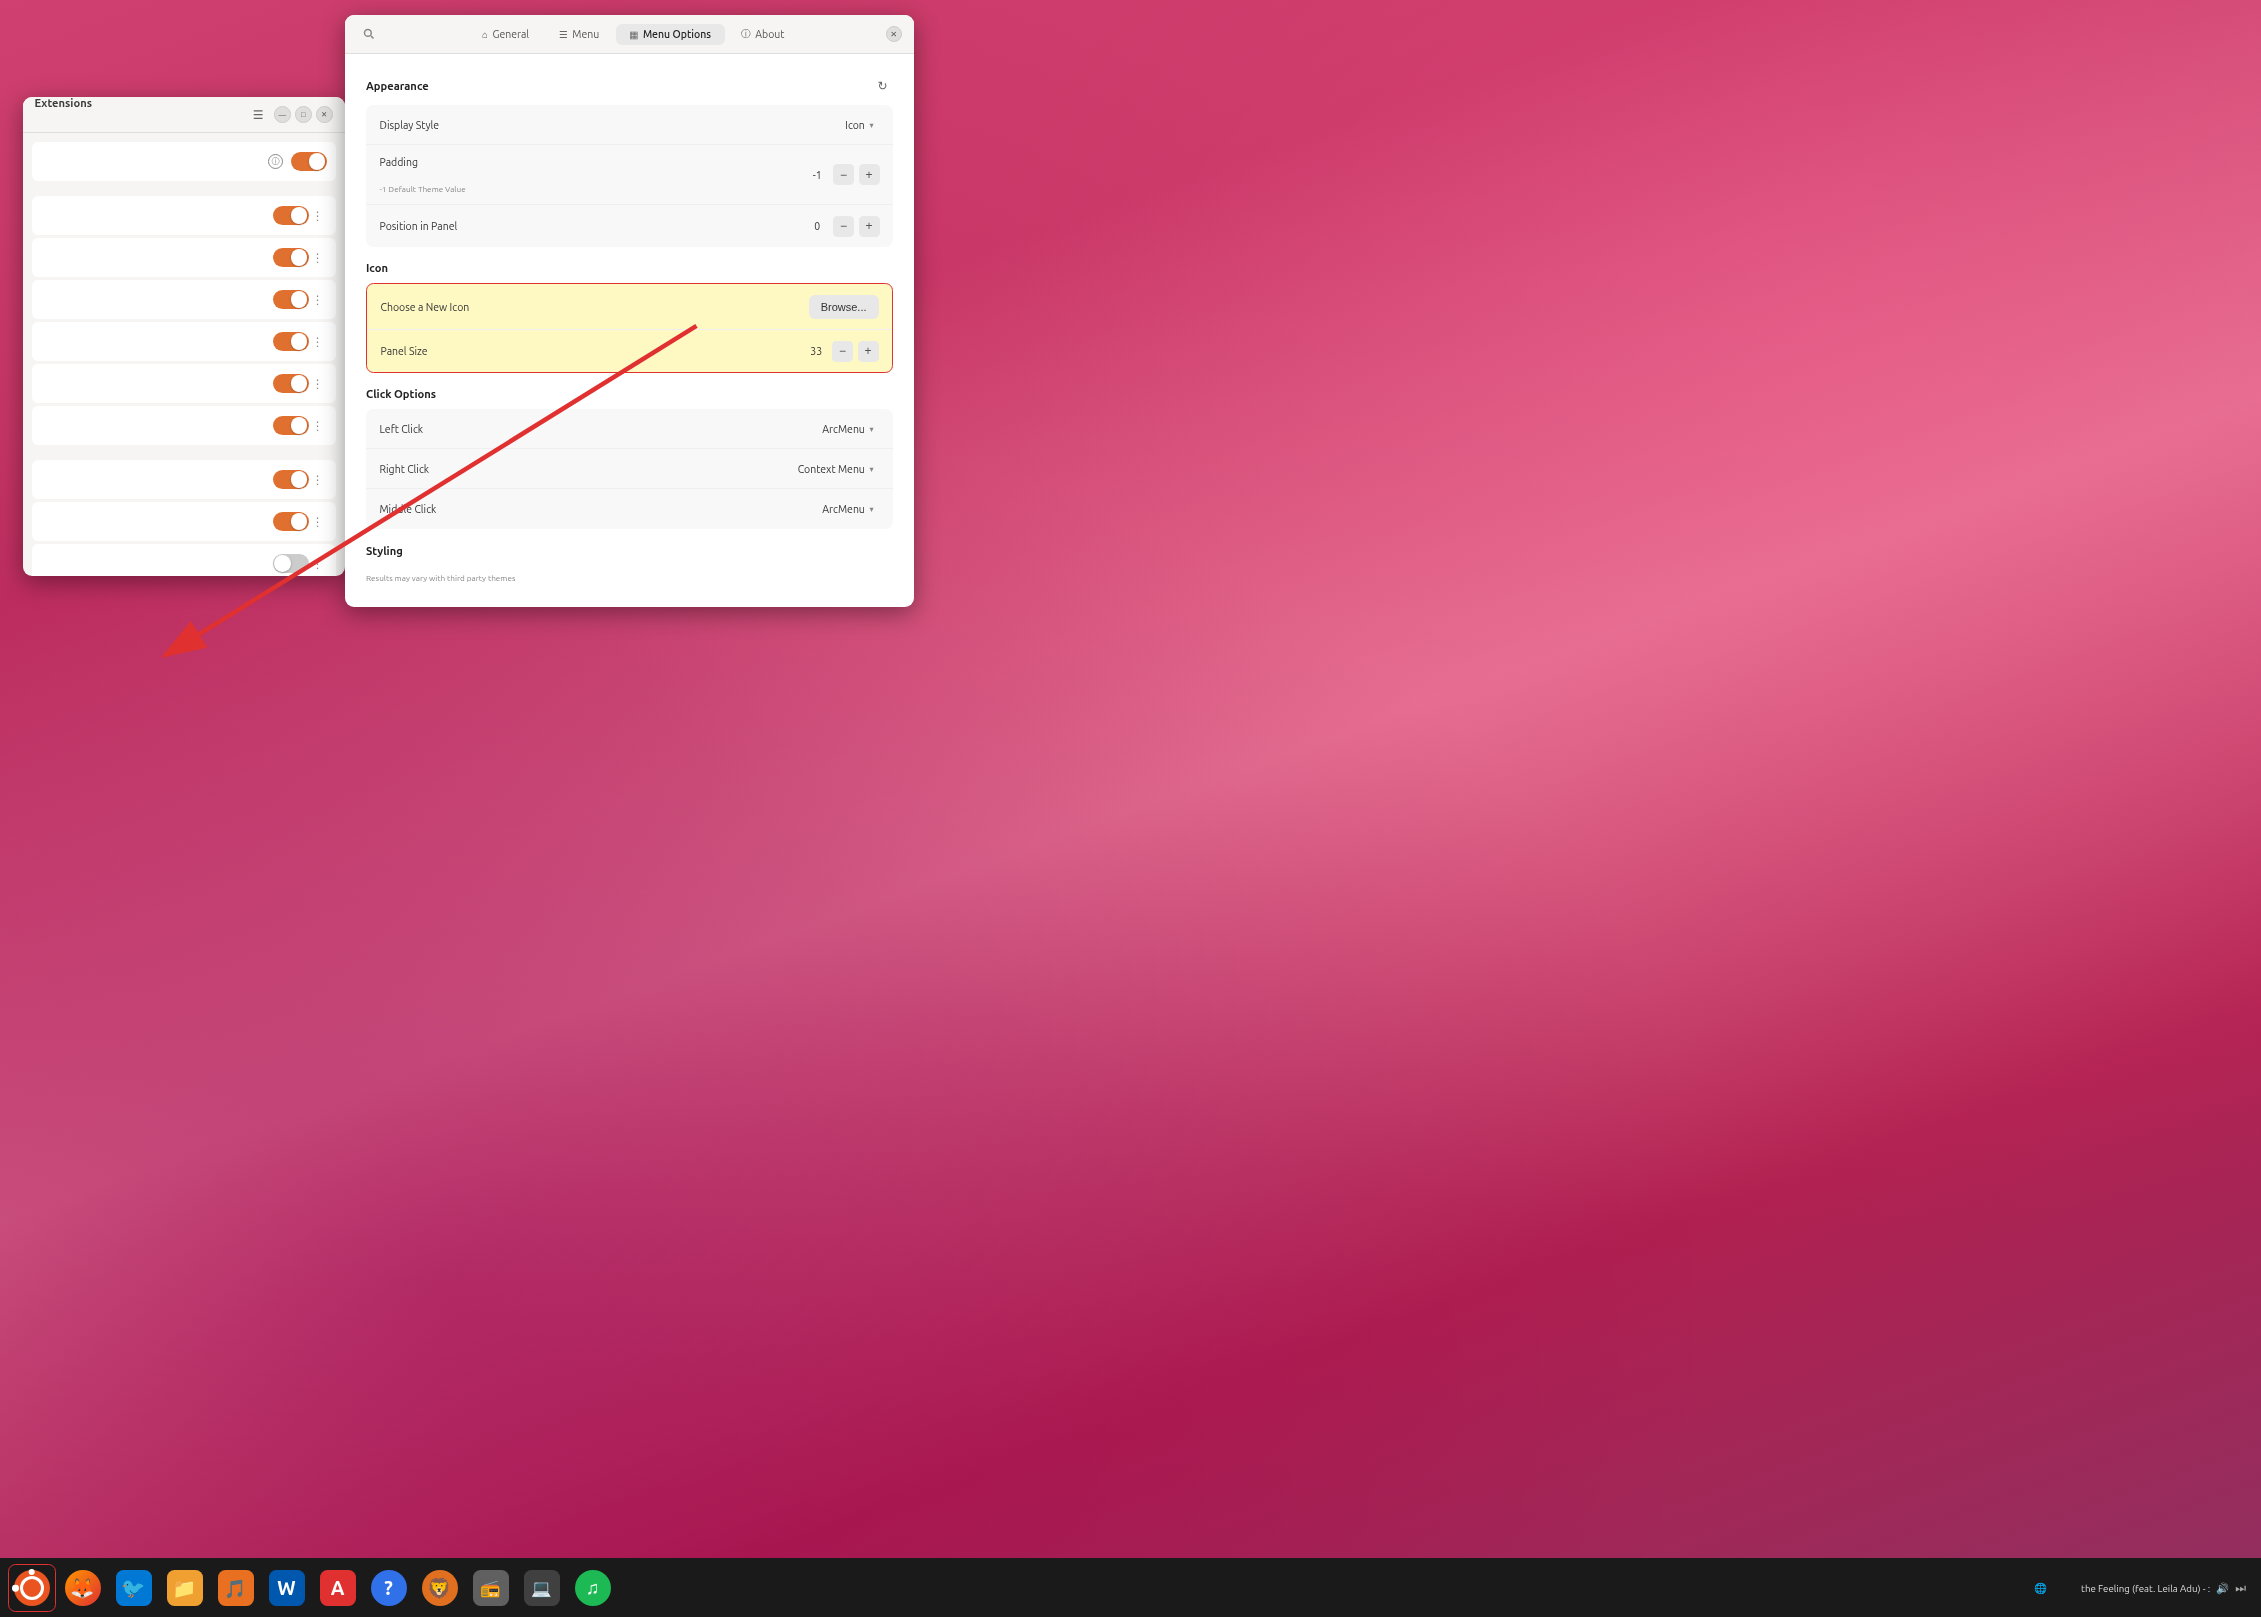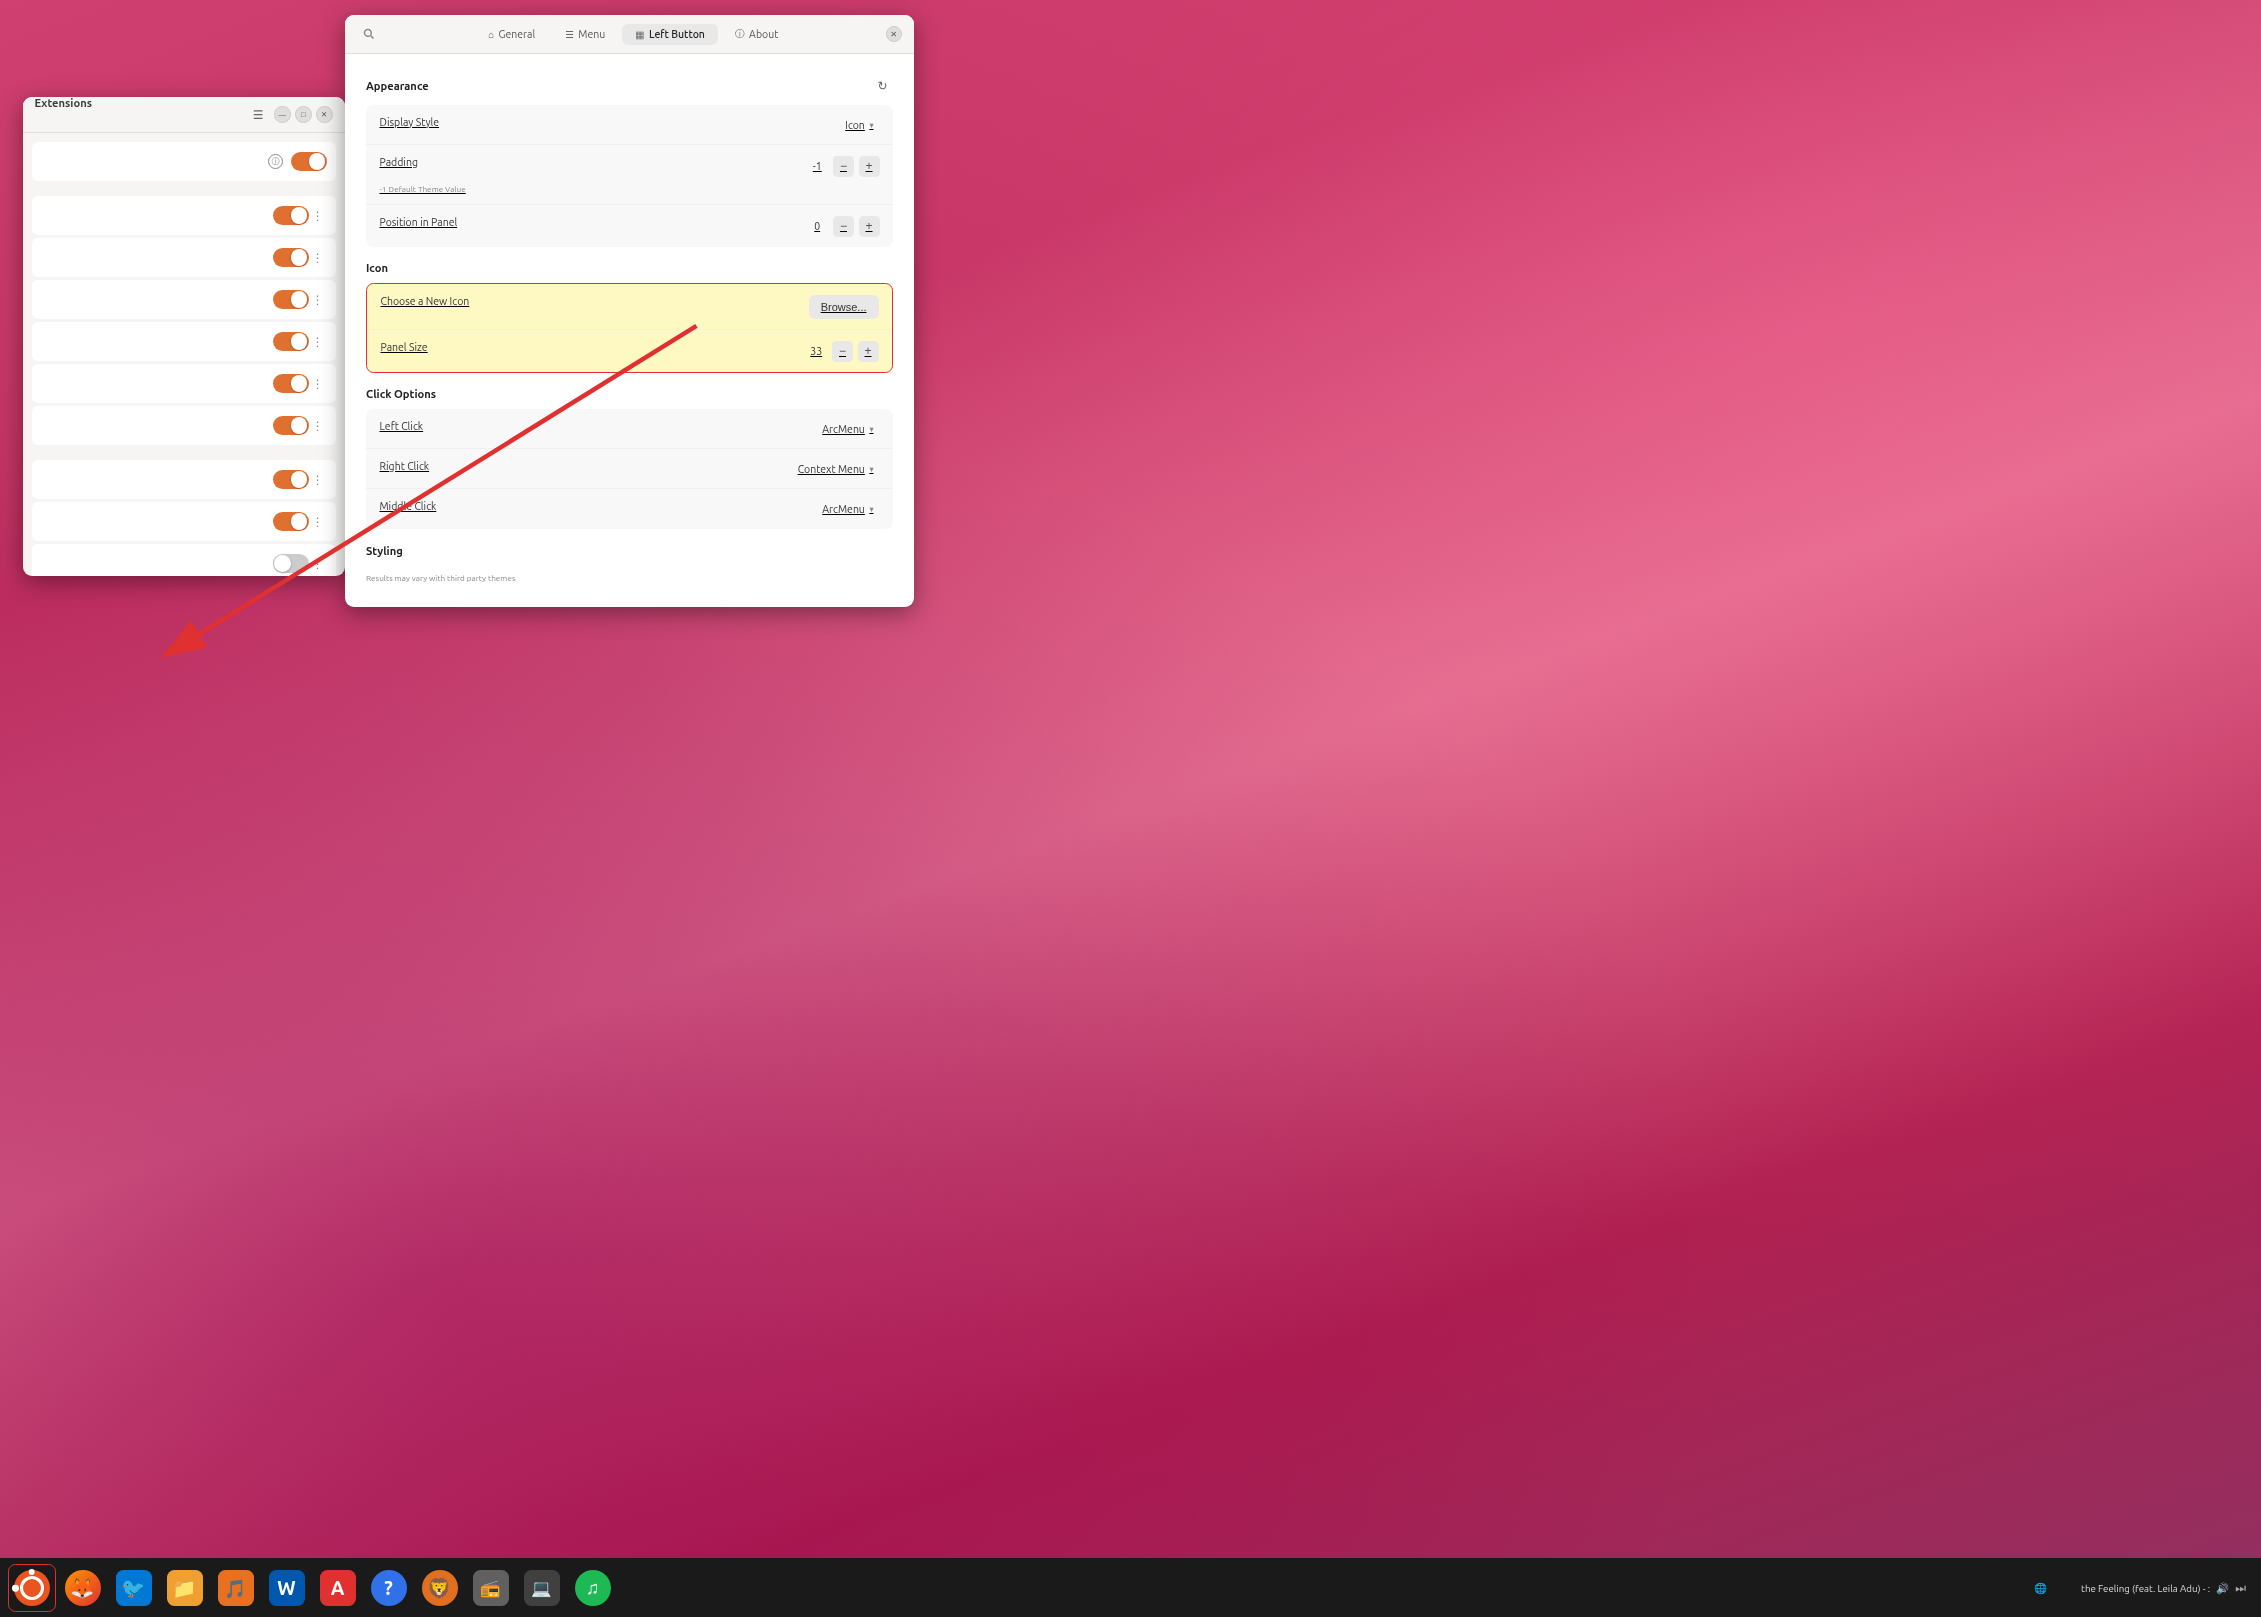--- a/index.html
+++ b/index.html
@@ -241,26 +241,25 @@
     }
 
     .settings-group {
       background: #f8f8f8;
       border-radius: 7.5px;
       overflow: hidden;
       margin-bottom: 15px;
     }
     .settings-row {
       display: flex;
-      align-items: flex-start;
+      align-items: center;
       justify-content: space-between;
       padding: 10.5px 13.5px;
       border-bottom: 0.7px solid #efefef;
       min-height: 40px;
-      text-decoration: underline;
     }
     .settings-row:last-child {
       border-bottom: none;
     }
     .row-label {
       font-size: 10.5px;
       color: #333;
     }
     .row-sublabel {
       font-size: 8.2px;
@@ -526,21 +525,21 @@
       <div class="tab">
         <span class="tab-icon">⌂</span>
         <span>General</span>
       </div>
       <div class="tab">
         <span class="tab-icon">☰</span>
         <span>Menu</span>
       </div>
       <div class="tab active">
         <span class="tab-icon">▦</span>
-        <span>Left Button</span>
+        <span>Menu Options</span>
       </div>
       <div class="tab">
         <span class="tab-icon">ⓘ</span>
         <span>About</span>
       </div>
     </div>
     <div class="settings-close">✕</div>
   </div>
 
   <div class="settings-body">

